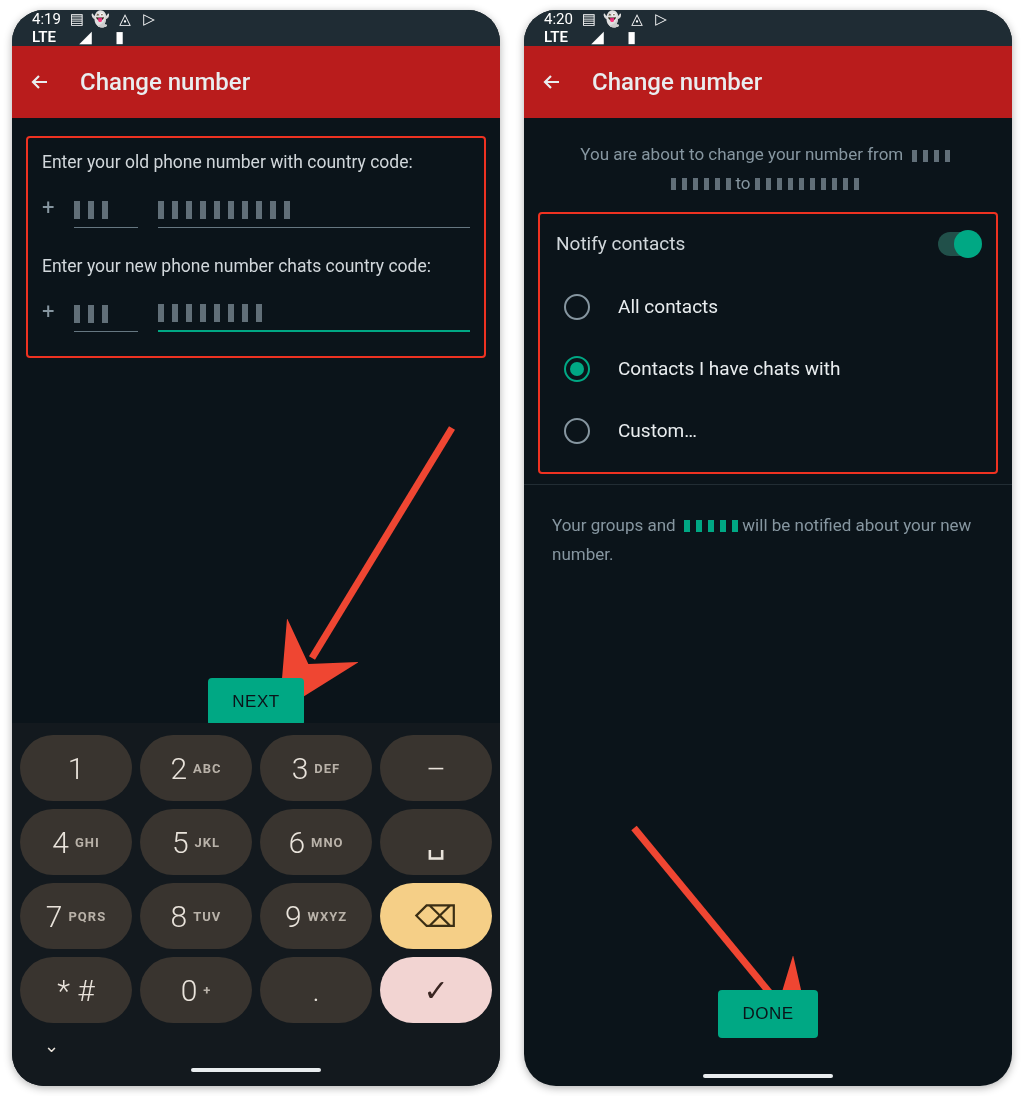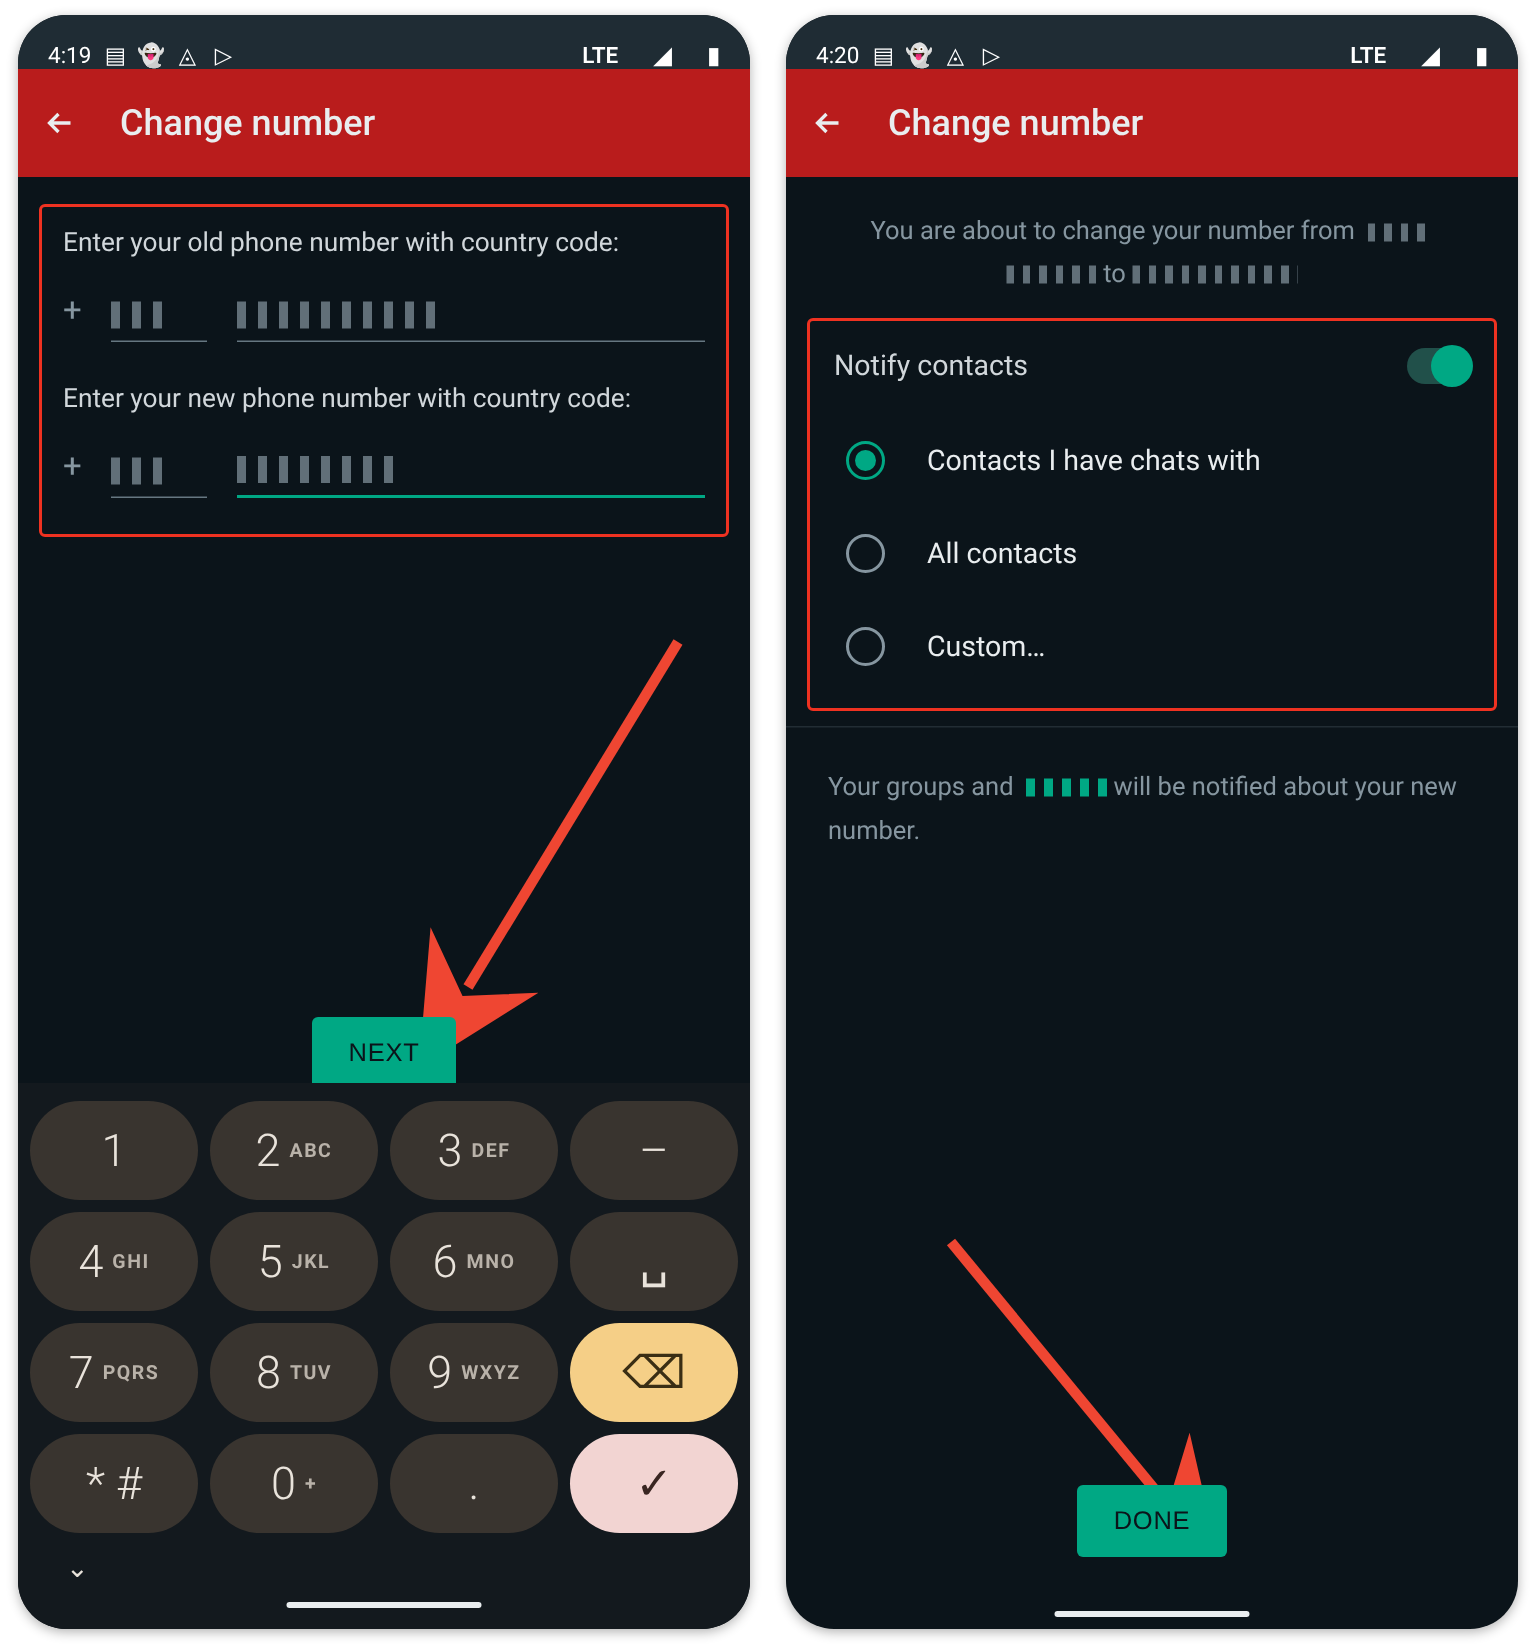--- a/index.html
+++ b/index.html
@@ -18,26 +18,27 @@
     border-radius: 32px;
     overflow: hidden;
     position: relative;
     display: flex;
     flex-direction: column;
     box-shadow: 0 2px 8px rgba(0,0,0,.3);
   }
   .status-bar {
     height: 36px;
     display: flex;
-    align-items: flex-end;
+    align-items: flex-start;
     justify-content: space-between;
     padding: 0 20px;
     color: #fff;
     font-size: 15px;
     background: #1f2c34;
+    flex-direction: column;
   }
   .status-left { display: flex; align-items: center; gap: 8px; }
   .status-right { display: flex; align-items: center; gap: 24px; font-weight:600; }
   .status-icon { width: 16px; height: 16px; display:inline-flex; align-items:center; justify-content:center; }
   .appbar {
     height: 72px;
     background: #b91c1c;
     display: flex;
     align-items: center;
     padding: 0 12px;
@@ -173,21 +174,21 @@
       <div class="label">Enter your old phone number with country code:</div>
       <div class="phone-row">
         <span class="plus">+</span>
         <div class="cc-field">
             <span class="blurred sm"></span>
           </div>
         <div class="num-field">
             <span class="blurred lg"></span>
           </div>
       </div>
-      <div class="label">Enter your new phone number with country code:</div>
+      <div class="label">Enter your new phone number chats country code:</div>
       <div class="phone-row" style="margin-bottom:4px;">
         <span class="plus">+</span>
         <div class="cc-field">
             <span class="blurred sm"></span>
           </div>
         <div class="num-field focused">
             <span class="blurred lg" style="width:110px"></span>
           </div>
       </div>
     </div>
@@ -311,26 +312,26 @@
 
     <div class="notify-box">
       <div class="notify-head">
         <span>Notify contacts</span>
         <div class="toggle">
             <div class="knob"></div>
           </div>
       </div>
       <div id="radio-list">
           <div class="radio-row">
+            <div class="radio"></div>
+            <span class="radio-label">All contacts</span>
+          </div>
+          <div class="radio-row">
             <div class="radio selected"></div>
             <span class="radio-label">Contacts I have chats with</span>
-          </div>
-          <div class="radio-row">
-            <div class="radio"></div>
-            <span class="radio-label">All contacts</span>
           </div>
           <div class="radio-row">
             <div class="radio"></div>
             <span class="radio-label">Custom…</span>
           </div>
         </div>
     </div>
     <div class="divider"></div>
 
     <div class="groups-text">

